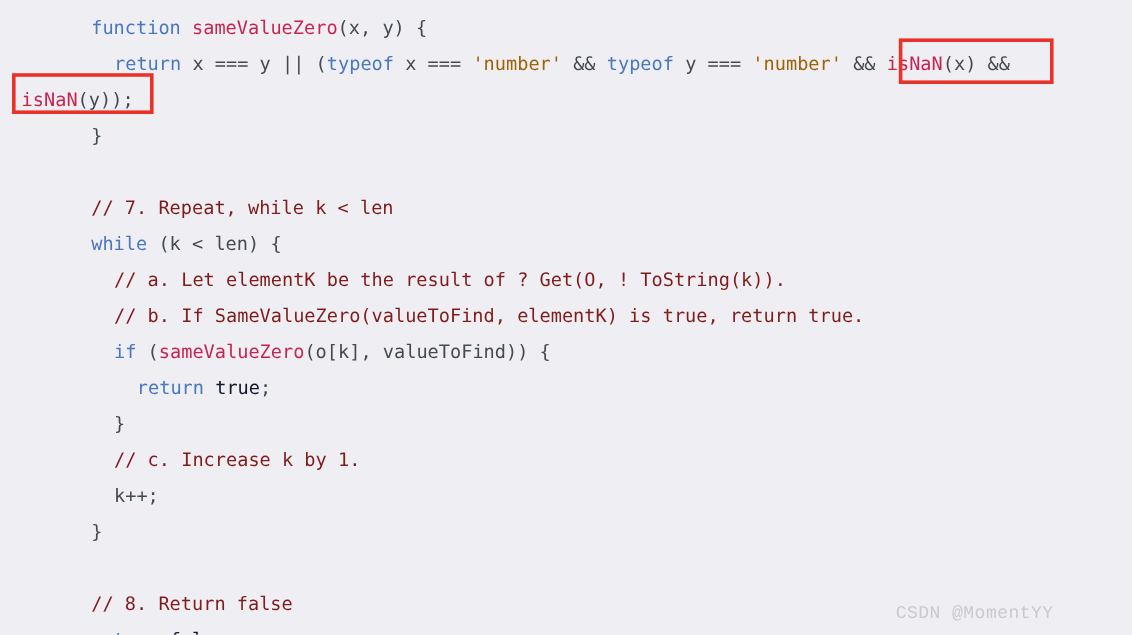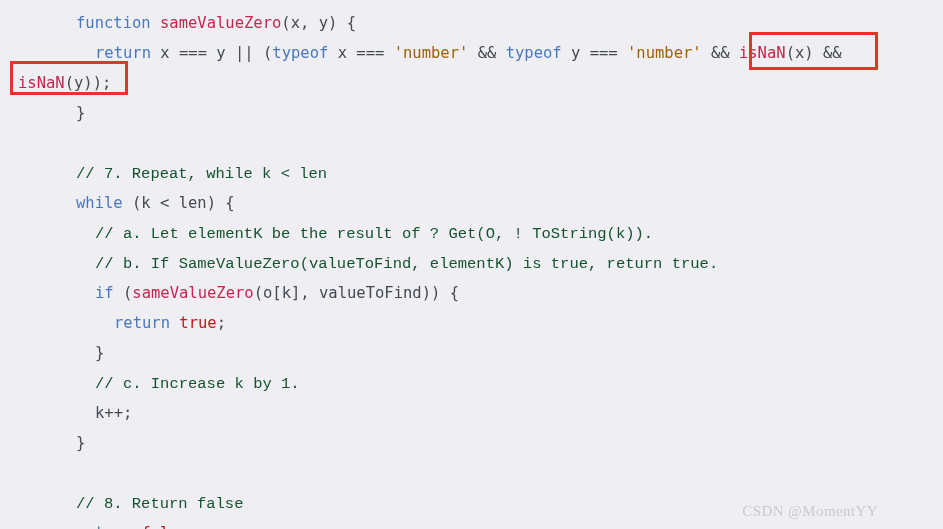--- a/index.html
+++ b/index.html
@@ -41,39 +41,39 @@
     height: 30px;
     white-space: pre;
     padding-left: 0px;
   }
 
   
   .tok-plain    { color: #333333; }
   .tok-kw       { color: #4878be; }
   .tok-fn       { color: #c7254e; }
   .tok-str      { color: #a16207; }
-  .tok-bool     { color: #b91c1c; }
-  .tok-comment  { color: #14532d; font-family: Liberation Mono, monospace; }
+  .tok-bool     { color: #0f172a; }
+  .tok-comment  { color: #7f1d1d; }
   .tok-punct    { color: #444a52; }
 
   
   .annot-box {
     position: absolute;
     border: 3px solid #e8322a;
     box-sizing: border-box;
     background: transparent;
     pointer-events: none;
   }
 
   #watermark {
     position: absolute;
     right: 18px;
     bottom: 9px;
     color: #c9c9cf;
-    font-family: Liberation Serif, serif;
+    font-family: Liberation Mono, monospace;
     font-size: 15px;
     letter-spacing: 0.4px;
     white-space: nowrap;
   }
 </style>
 </head>
 <body>
 
 <div id="code-surface">
 

